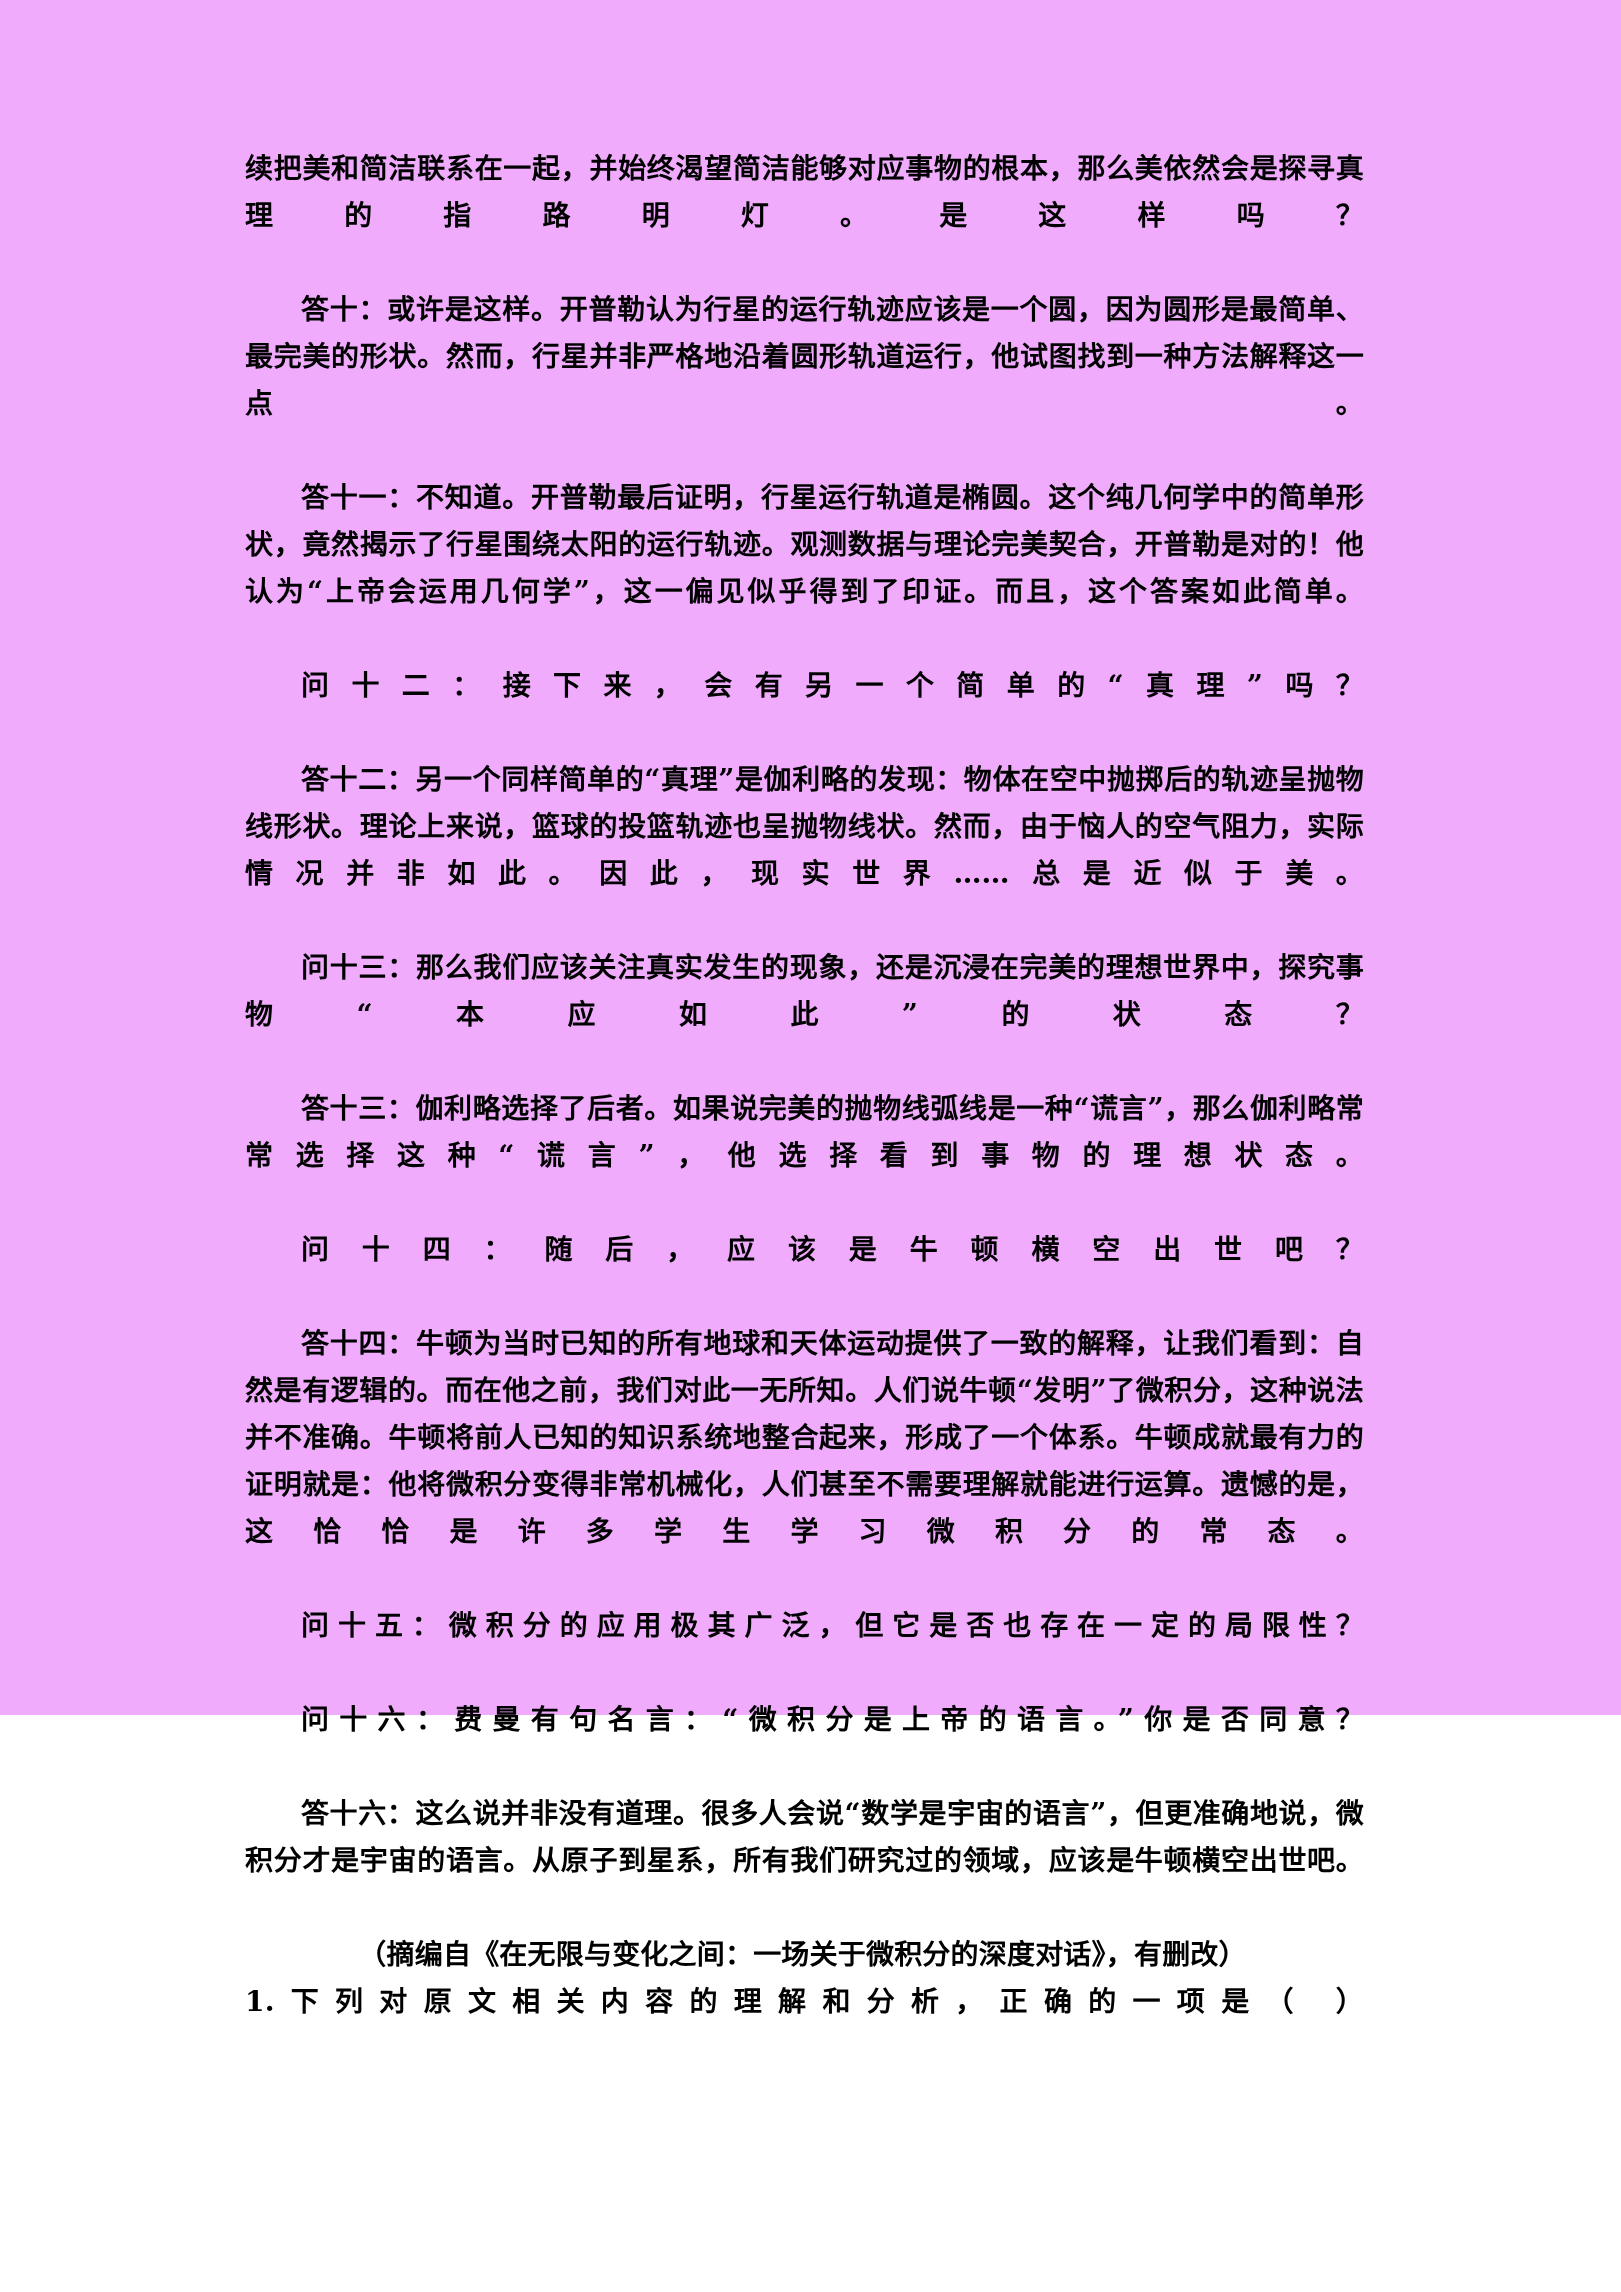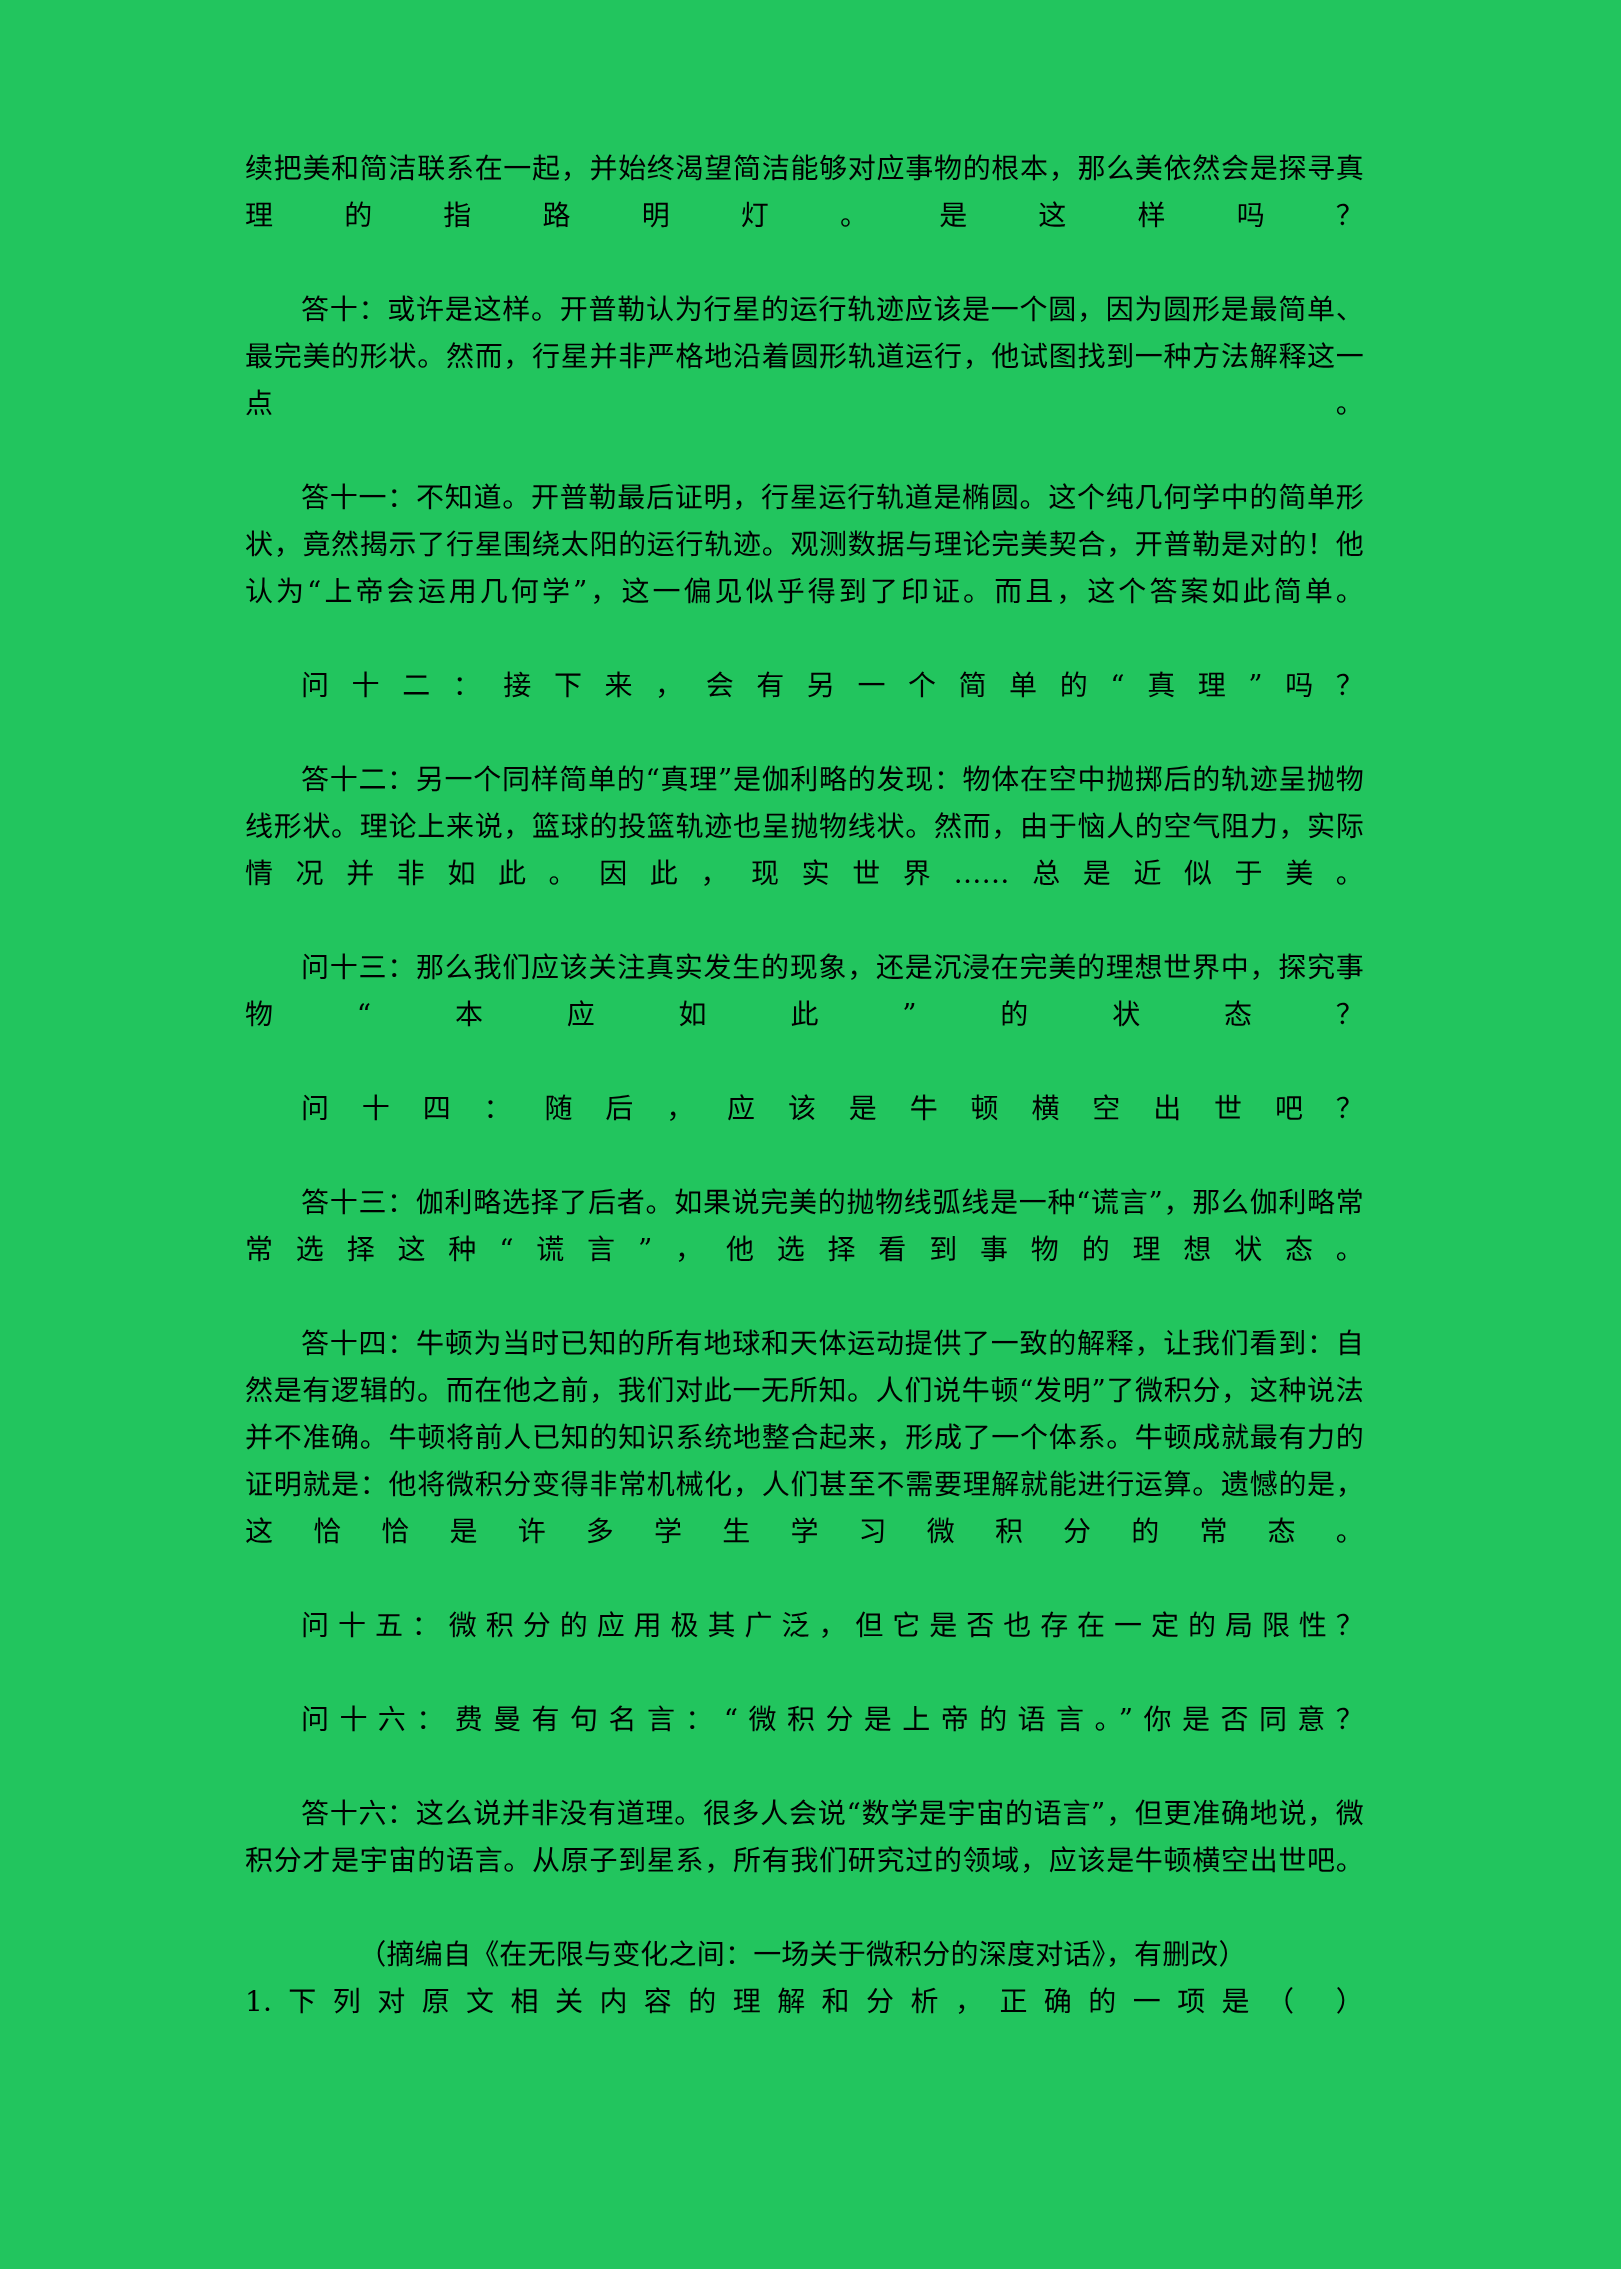--- a/index.html
+++ b/index.html
@@ -15,24 +15,25 @@
     font-family: "DejaVu Serif", "Liberation Serif", serif;
     color: #000000;
     overflow: hidden;
   }
 
   .page {
     position: absolute;
     left: 0;
     top: 0;
     width: 1621px;
-    height: 2269px;
-    background: #22c55e;
+    height: 1715px;
+    background: #f0abfc;
     box-sizing: border-box;
     padding: 145px 257px 0 245px;
+    font-weight: bold;
   }
 
   .doc-body {
     width: 1119px;
   }
 
   
   p.para {
     margin: 0;
     padding: 0;
@@ -101,23 +102,23 @@
 
 
     <p class="para indent2">答十一：不知道。开普勒最后证明，行星运行轨道是椭圆。这个纯几何学中的简单形状，竟然揭示了行星围绕太阳的运行轨迹。观测数据与理论完美契合，开普勒是对的！他认为“上帝会运用几何学”，这一偏见似乎得到了印证。而且，这个答案如此简单。</p>
 
     <p class="para indent2">问十二：接下来，会有另一个简单的“真理”吗？</p>
 
     <p class="para indent2">答十二：另一个同样简单的“真理”是伽利略的发现：物体在空中抛掷后的轨迹呈抛物线形状。理论上来说，篮球的投篮轨迹也呈抛物线状。然而，由于恼人的空气阻力，实际情况并非如此。因此，现实世界……总是近似于美。</p>
 
     <p class="para indent2">问十三：那么我们应该关注真实发生的现象，还是沉浸在完美的理想世界中，探究事物“本应如此”的状态？</p>
 
+    <p class="para indent2">答十三：伽利略选择了后者。如果说完美的抛物线弧线是一种“谎言”，那么伽利略常常选择这种“谎言”，他选择看到事物的理想状态。</p>
+
     <p class="para indent2">问十四：随后，应该是牛顿横空出世吧？</p>
-
-    <p class="para indent2">答十三：伽利略选择了后者。如果说完美的抛物线弧线是一种“谎言”，那么伽利略常常选择这种“谎言”，他选择看到事物的理想状态。</p>
 
     <p class="para indent2">答十四：牛顿为当时已知的所有地球和天体运动提供了一致的解释，让我们看到：自然是有逻辑的。而在他之前，我们对此一无所知。人们说牛顿“发明”了微积分，这种说法并不准确。牛顿将前人已知的知识系统地整合起来，形成了一个体系。牛顿成就最有力的证明就是：他将微积分变得非常机械化，人们甚至不需要理解就能进行运算。遗憾的是，这恰恰是许多学生学习微积分的常态。</p>
 
     <p class="para indent2">问十五：微积分的应用极其广泛，但它是否也存在一定的局限性？</p>
 
 
     <p class="para indent2">问十六：费曼有句名言：“微积分是上帝的语言。”你是否同意？</p>
 
     <p class="para indent2">答十六：这么说并非没有道理。很多人会说“数学是宇宙的语言”，但更准确地说，微积分才是宇宙的语言。从原子到星系，所有我们研究过的领域，应该是牛顿横空出世吧。</p>
 

